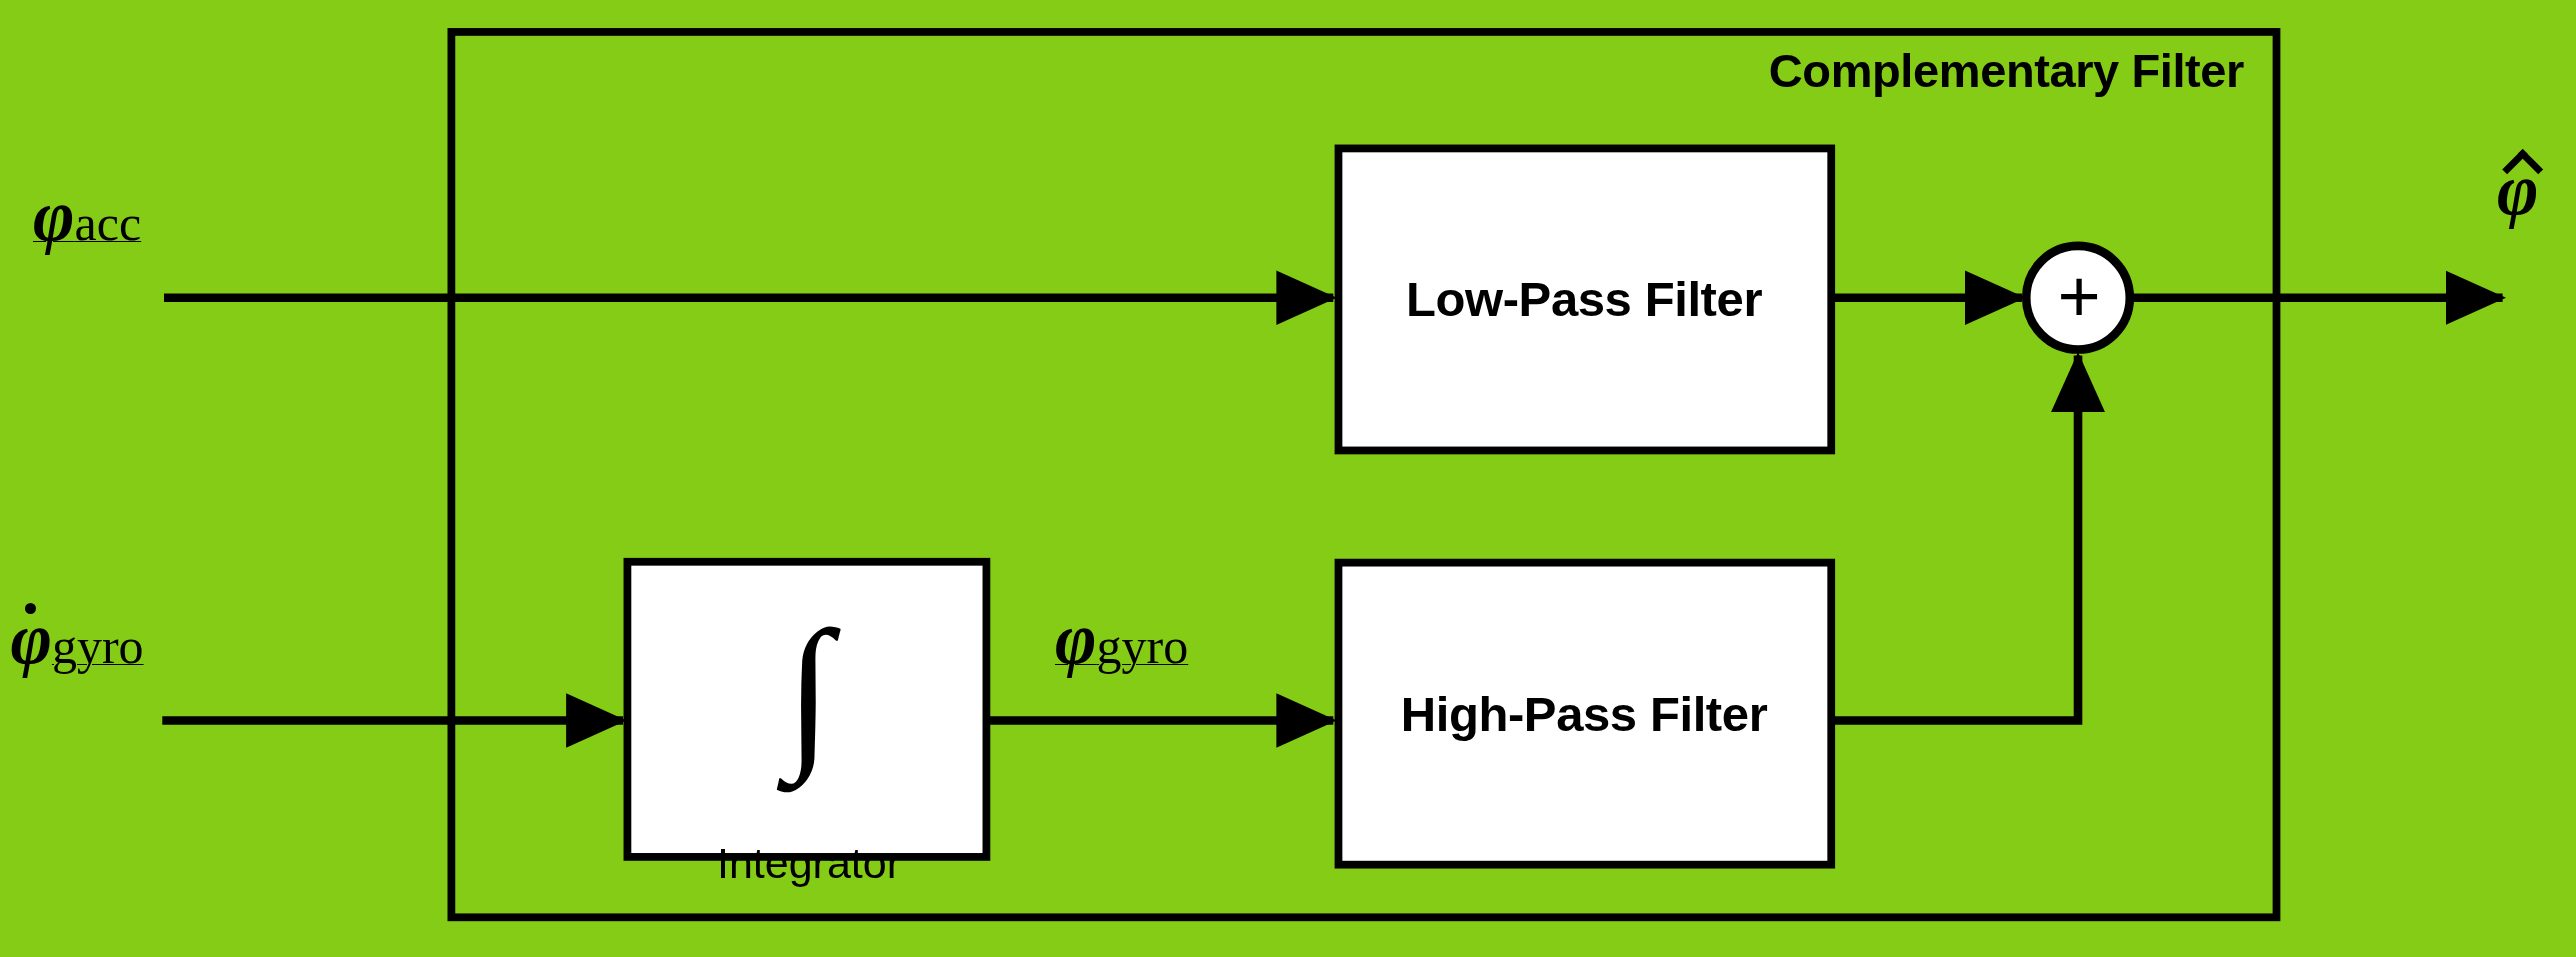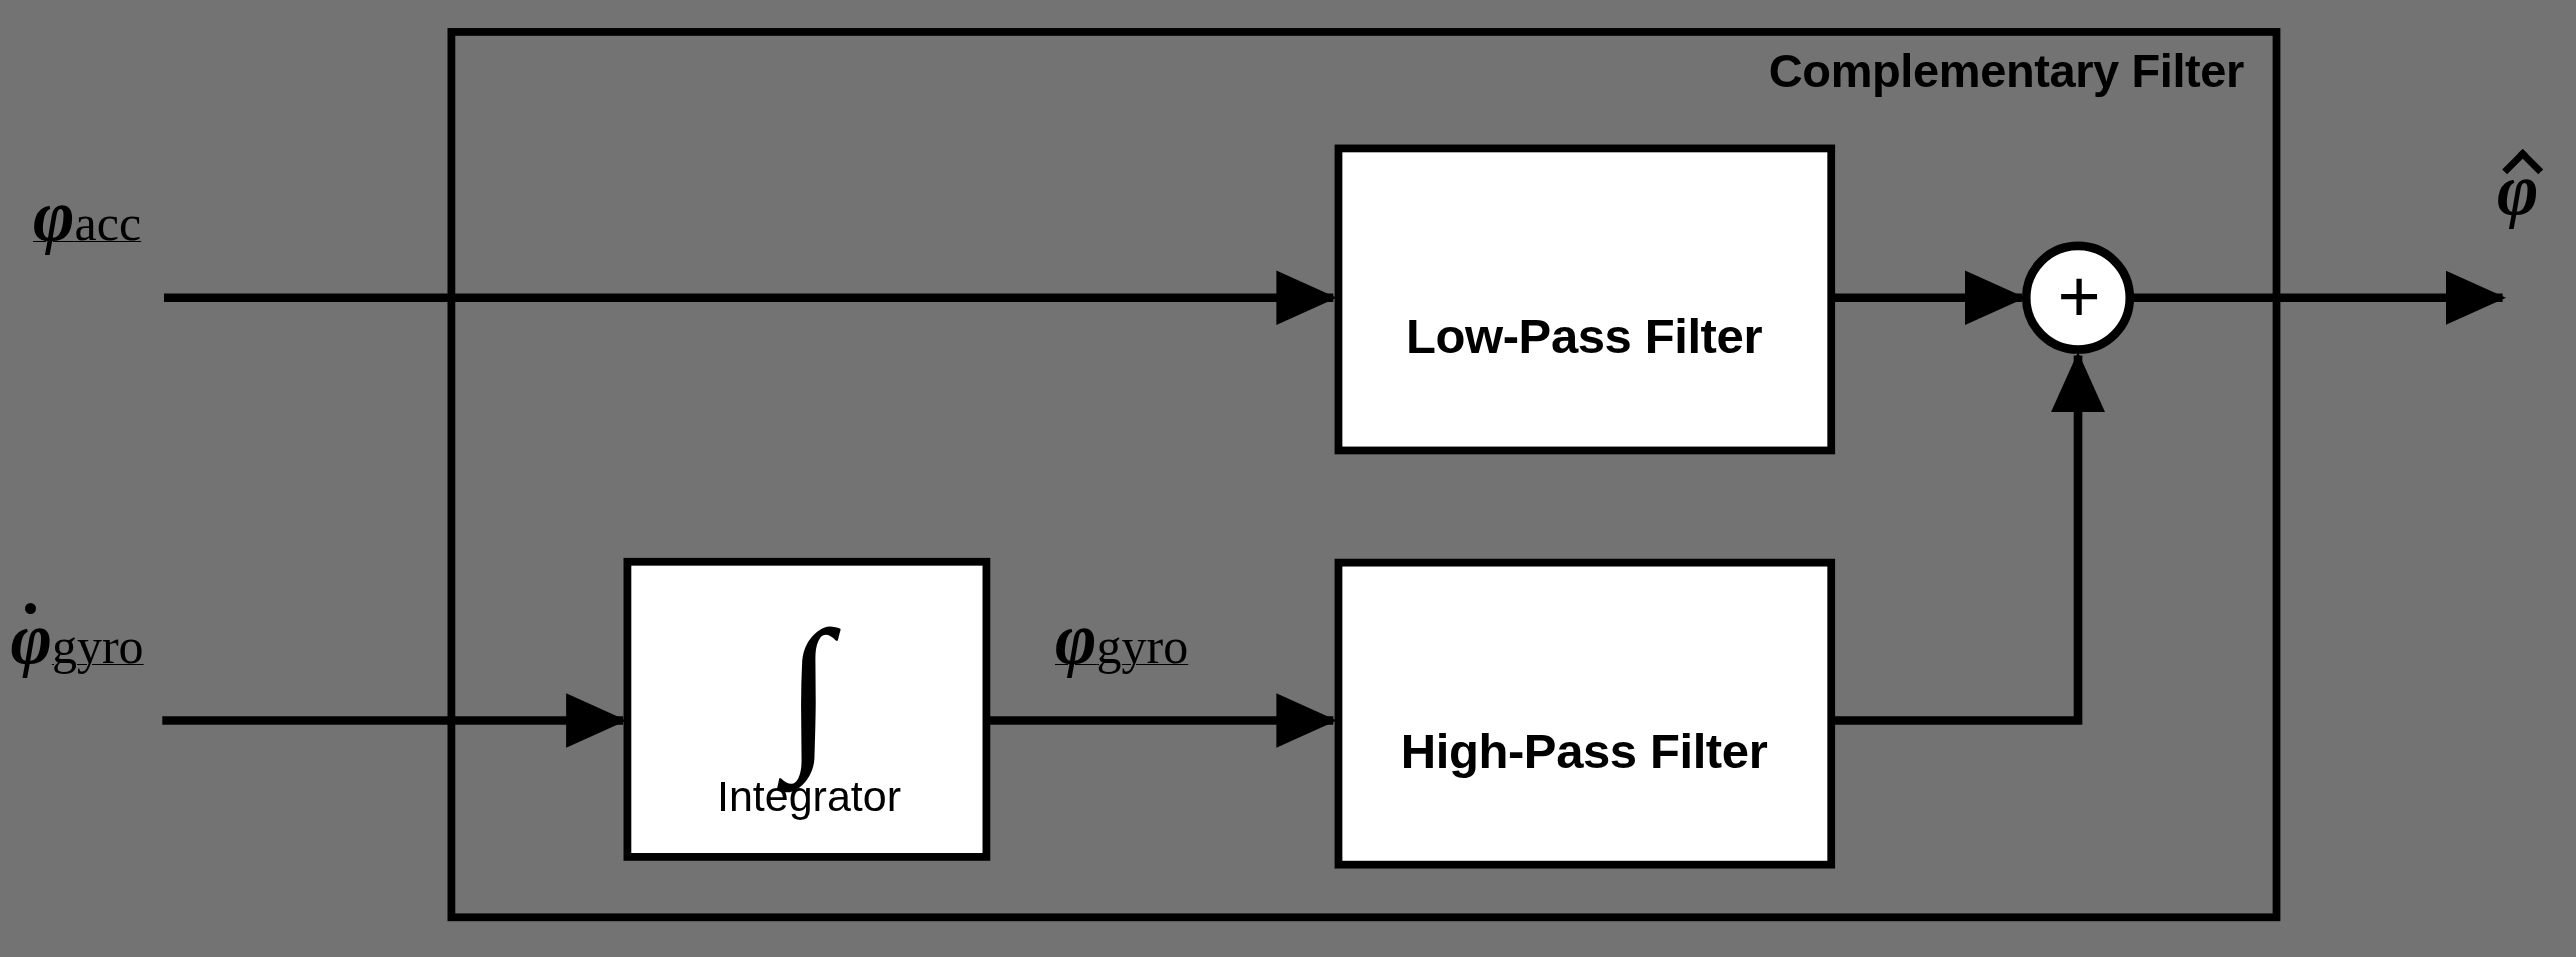--- a/index.html
+++ b/index.html
@@ -5,21 +5,21 @@
 <style>
   html, body {
     margin: 0;
     padding: 0;
     background: #ffffff;
   }
   #stage {
     position: relative;
     width: 2576px;
     height: 957px;
-    background: #737373;
+    background: #84cc16;
     overflow: hidden;
     font-family: "Liberation Sans", sans-serif;
   }
   #diagram-svg {
     position: absolute;
     left: 0;
     top: 0;
     width: 2576px;
     height: 957px;
   }
@@ -29,21 +29,20 @@
     color: #000000;
     white-space: nowrap;
     line-height: 1;
   }
   .block-label {
     font-family: "Liberation Sans", sans-serif;
     font-weight: bold;
     font-size: 49px;
     letter-spacing: -0.4px;
     transform: translate(-50%, -50%);
-    margin-top: 37px;
   }
   .frame-title {
     font-family: "Liberation Sans", sans-serif;
     font-weight: bold;
     font-size: 47px;
     letter-spacing: -0.4px;
     transform: translate(-100%, 0);
   }
   .integrator-caption {
     font-family: "Liberation Sans", sans-serif;
@@ -163,21 +162,21 @@
   </svg>
 
   <div class="lbl frame-title" style="left:2244px; top:47px;">Complementary Filter</div>
 
   <div class="lbl block-label" style="left:1584px; top:299px;">Low-Pass Filter</div>
 
   <div class="lbl block-label" style="left:1584px; top:714px;">High-Pass Filter</div>
 
   <div class="integral-glyph" style="left:809px; top:690px;">∫</div>
 
-  <div class="lbl integrator-caption" style="left:809px; top:796px;text-align:center;">Integrator</div>
+  <div class="lbl integrator-caption" style="left:809px; top:863px;text-align:center;">Integrator</div>
 
   <div class="plus-sign" style="left:2079px; top:297px;">+</div>
 
   <div class="sig-wrap math" style="left:33px; top:181px;">
     <span class="sig-var">φ</span><span class="sig-sub">acc</span>
   </div>
 
   <div class="sig-wrap math" style="left:10.4px; top:604px;">
     <span class="dotted"><span class="sig-var">φ</span></span><span class="sig-sub">gyro</span>
   </div>

